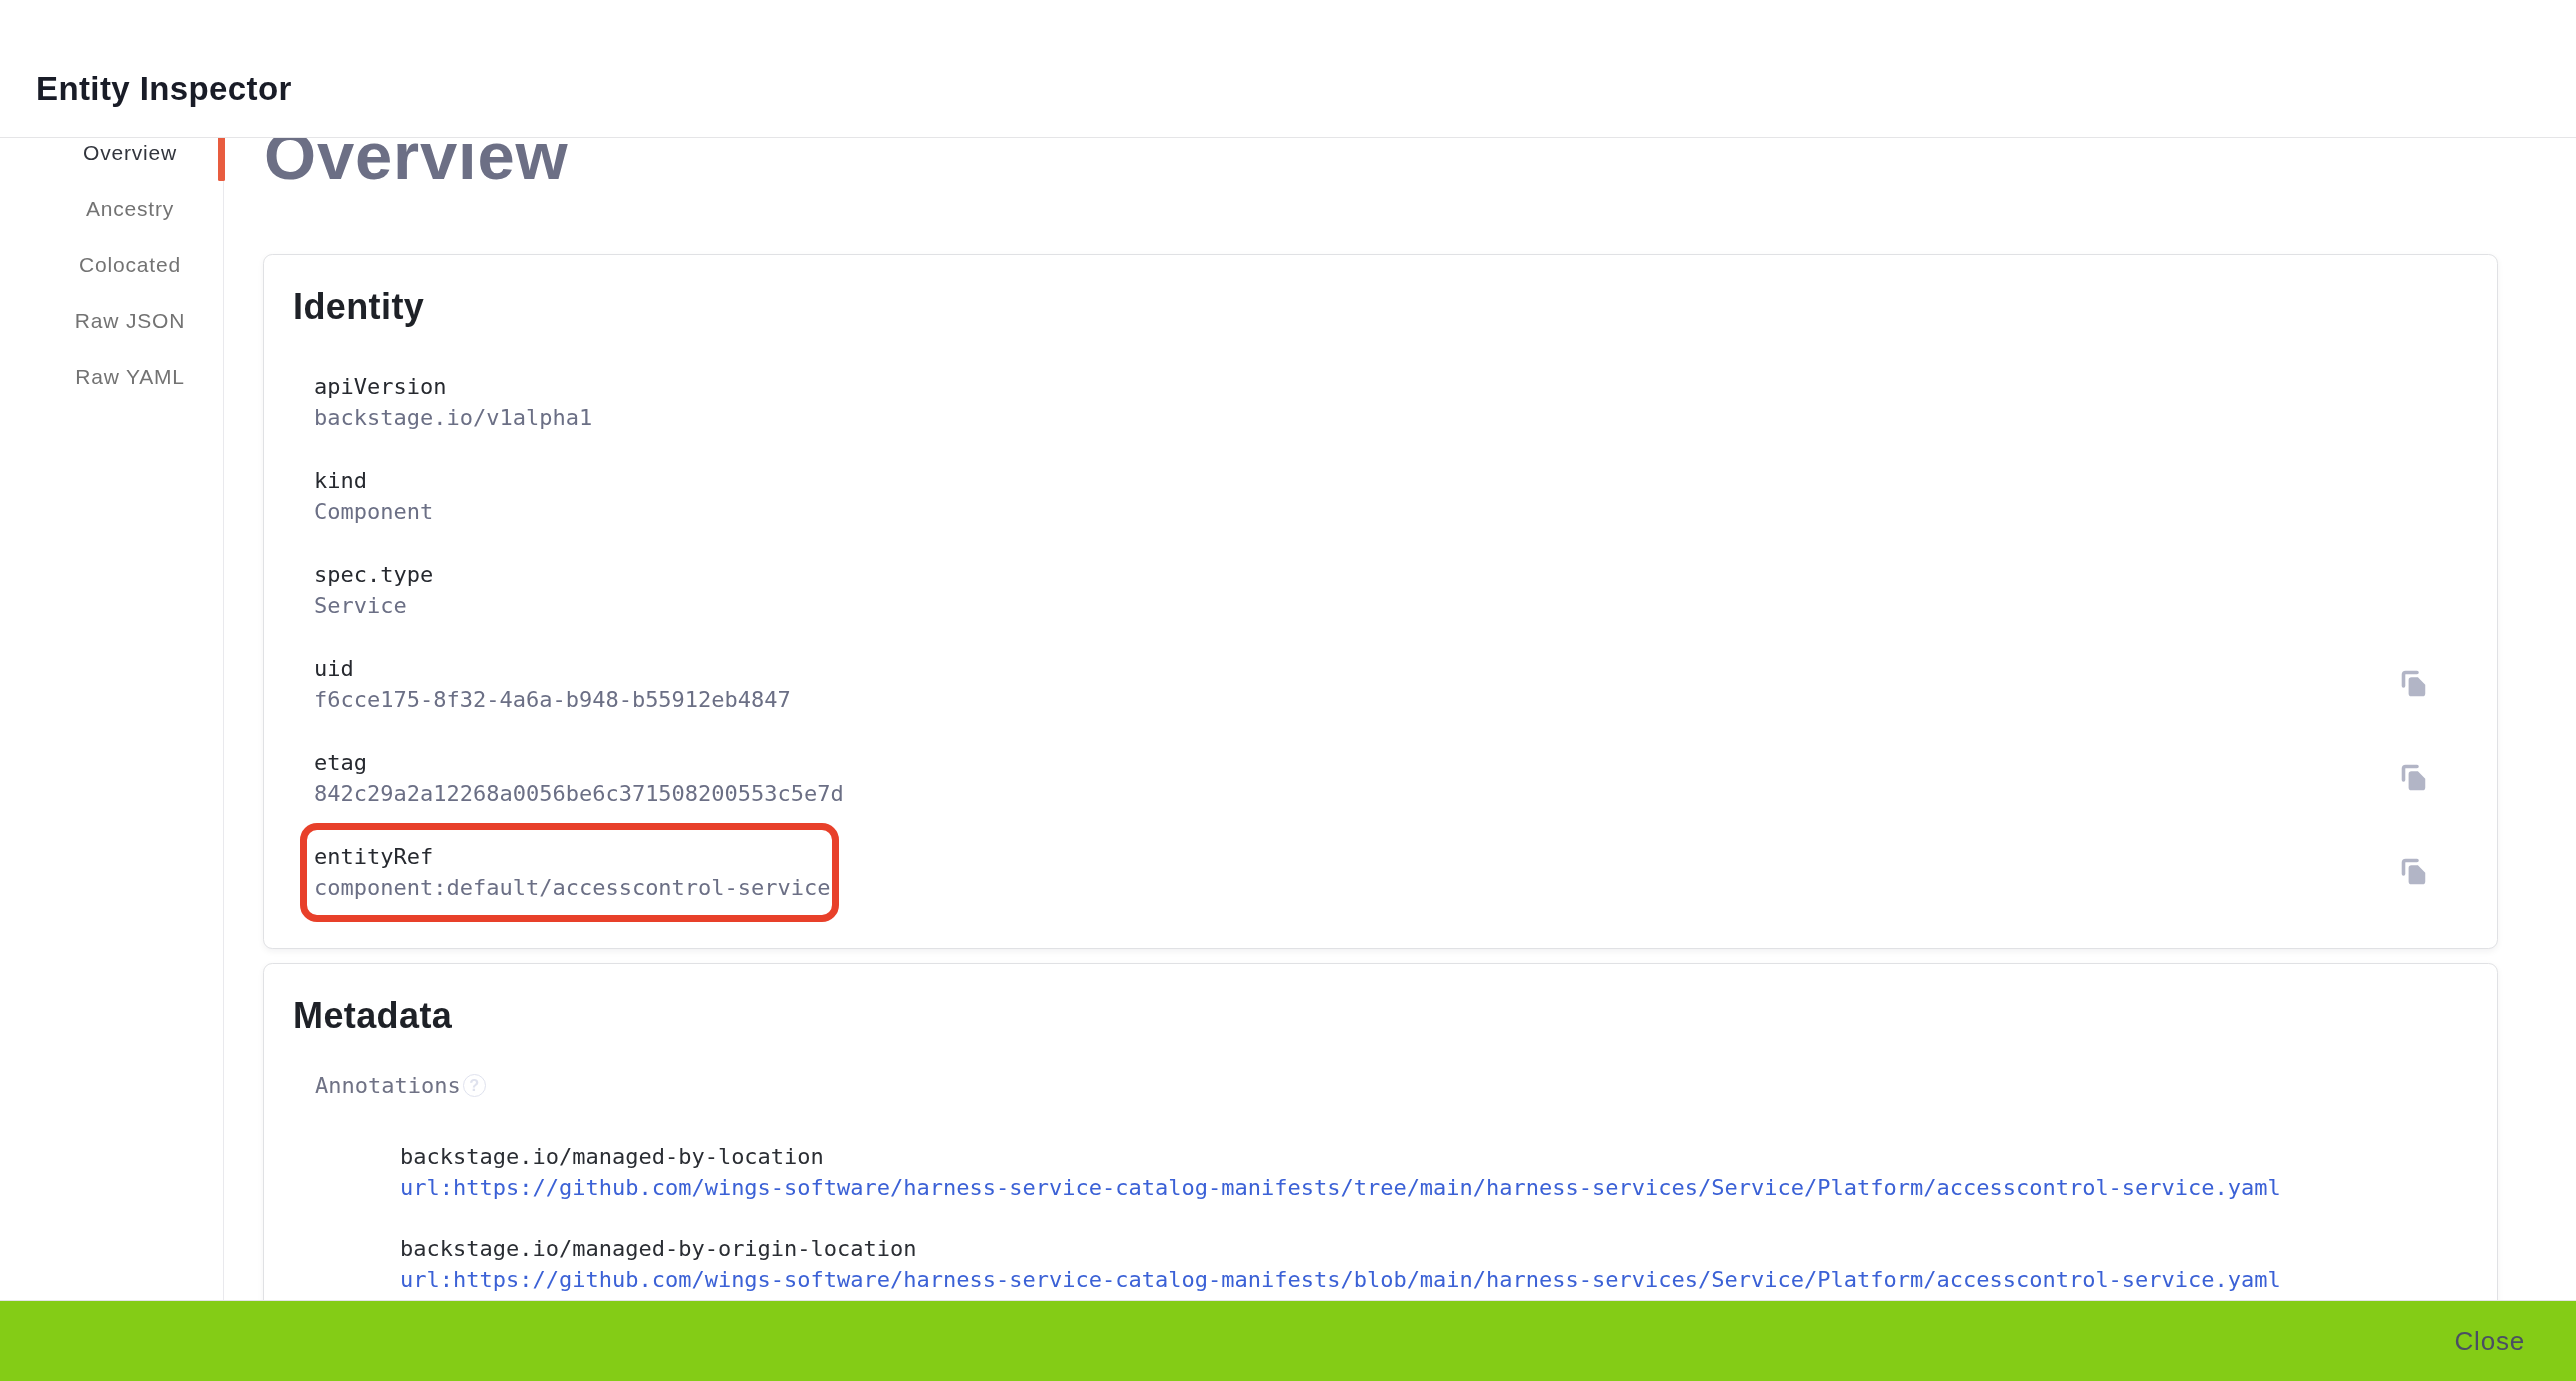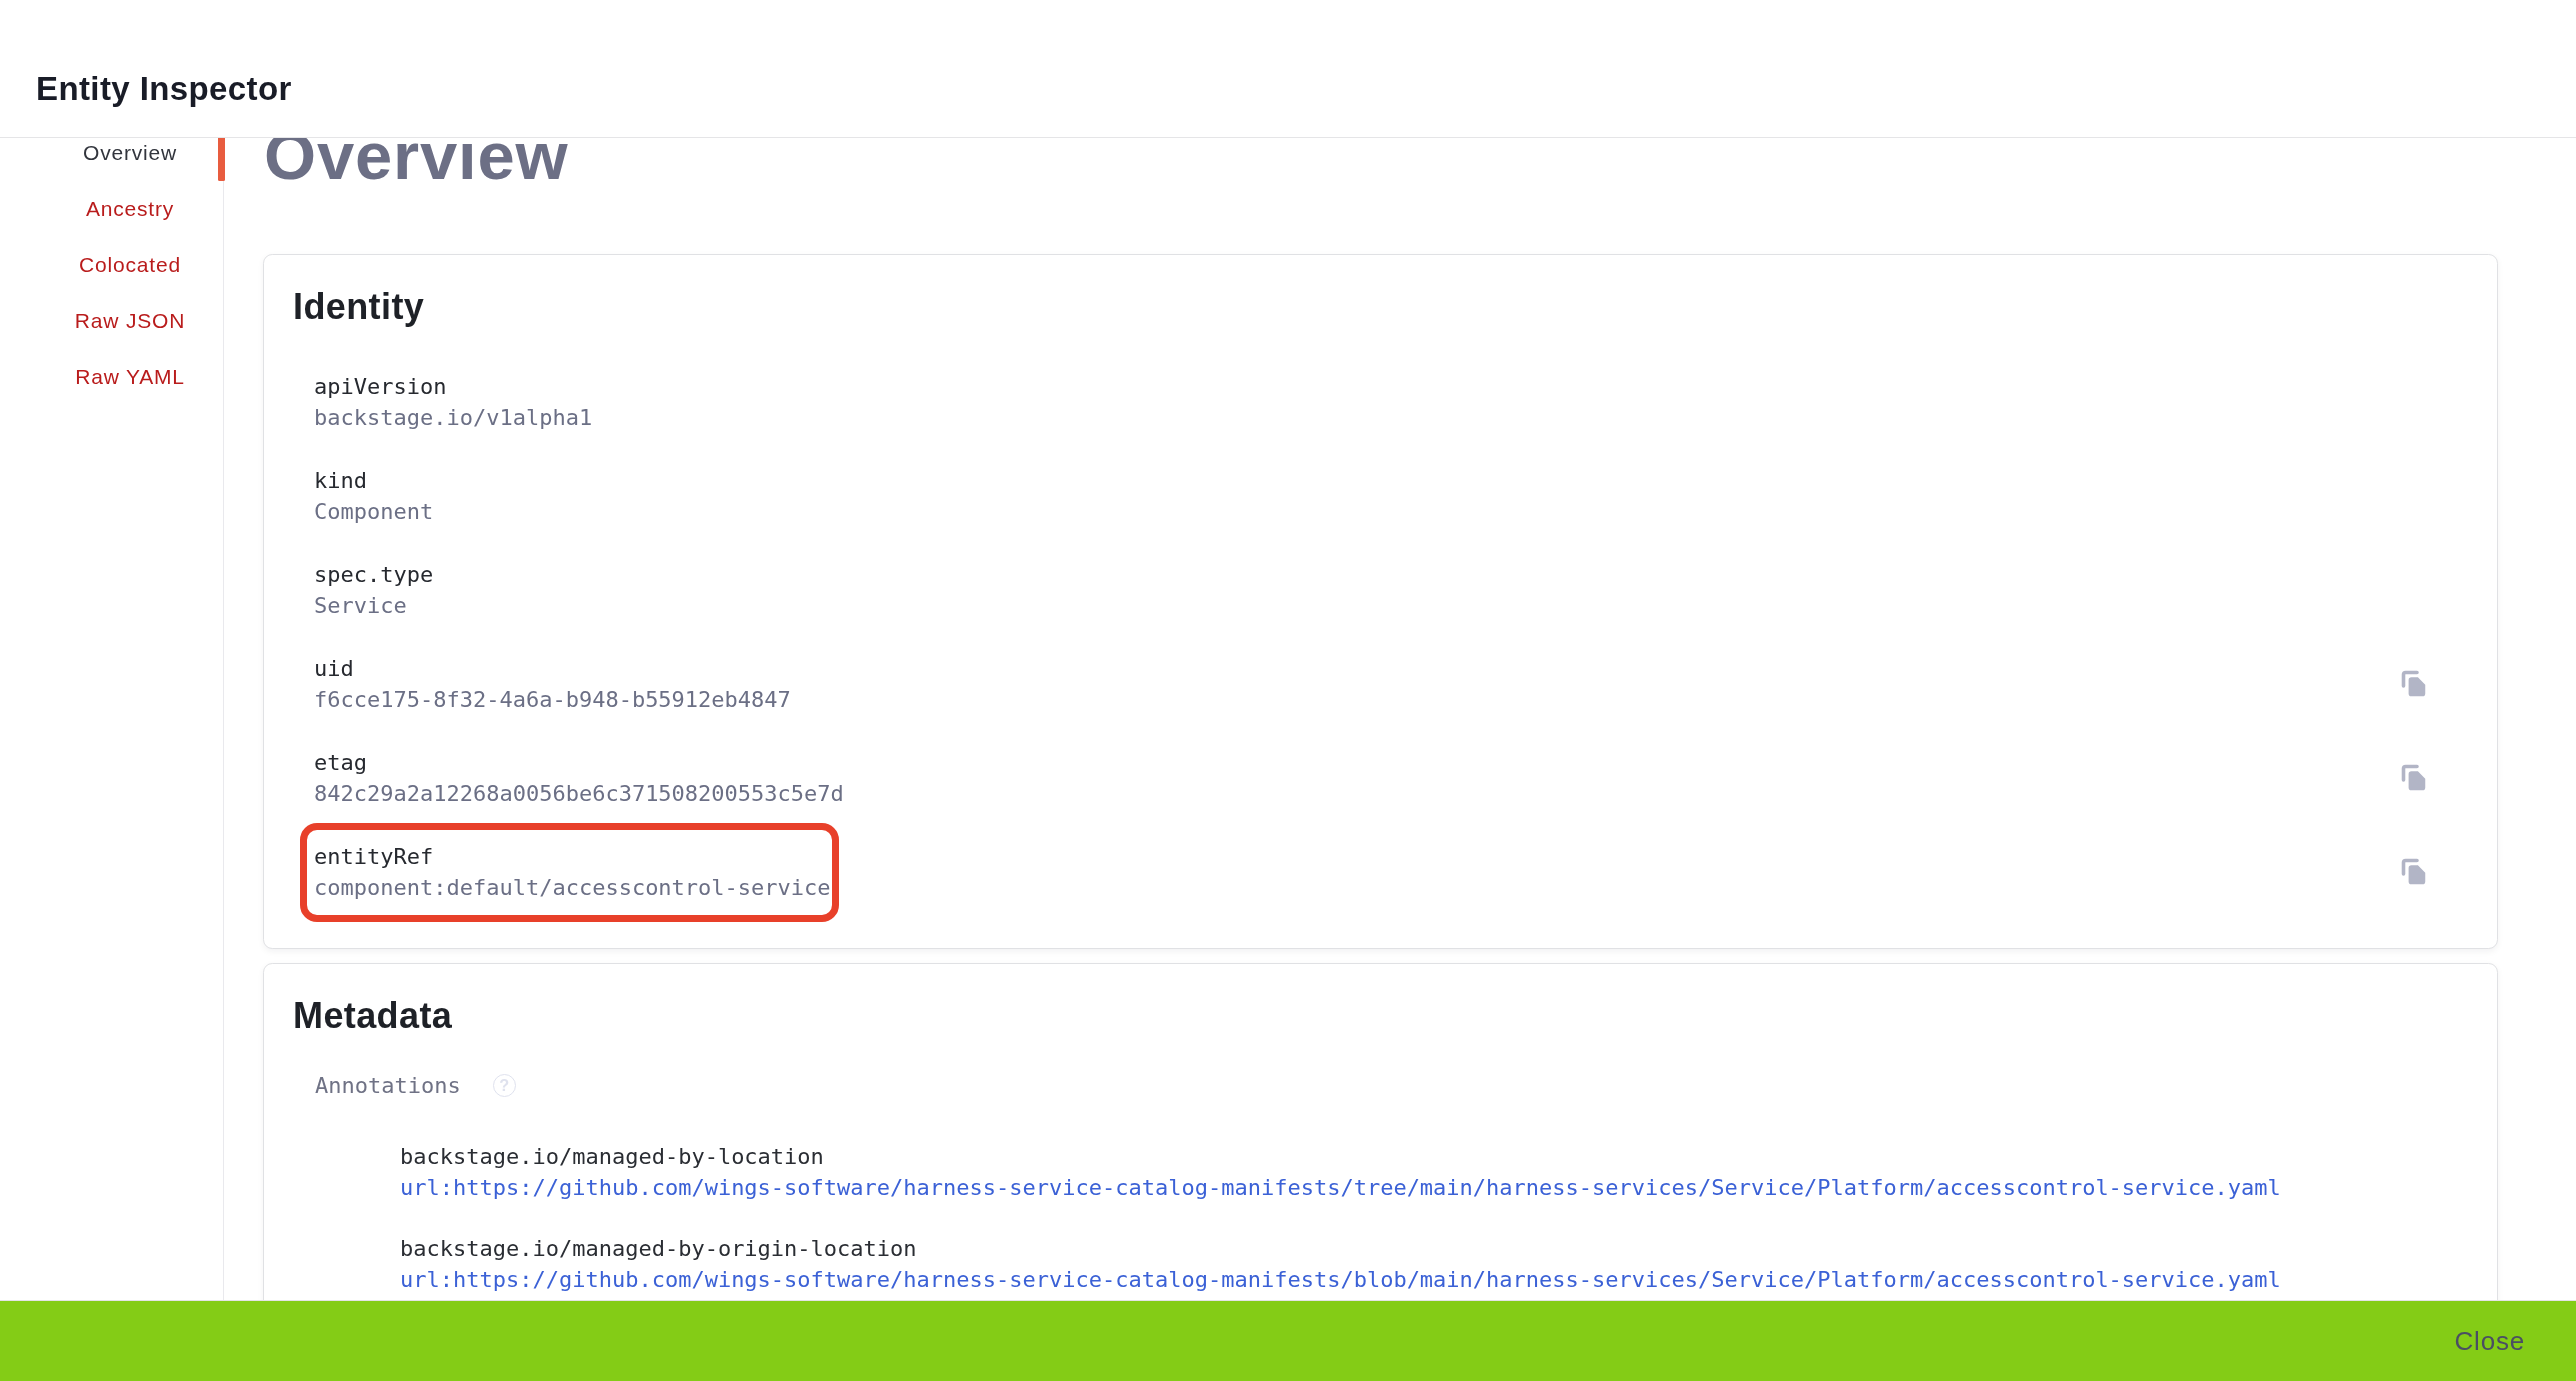--- a/index.html
+++ b/index.html
@@ -13,21 +13,21 @@
                 padding-left:36px; background:#fff; z-index:5;margin-top:40px; }
   .app-title { font-size:33px; font-weight:700; color:#191c27; letter-spacing:0.4px; }
 
   
   .dialog-body { position:absolute; top:99px; left:0; right:0; bottom:81px;padding-left:45px; }
 
   .sidebar { position:absolute; top:0; left:0; bottom:0; width:224px;
              border-right:1.5px solid #e9e9ed; background:#fff; }
   .tabs { position:absolute; top:26px; left:37px; right:0; }
   .tab { height:56px; display:flex; align-items:center; justify-content:center;
-         font-size:21px; letter-spacing:0.8px; color:#b91c1c; cursor:pointer; }
+         font-size:21px; letter-spacing:0.8px; color:#737373; cursor:pointer; }
   .tab.active { color:#32353d; }
   .tab-indicator { position:absolute; top:26px; right:-1.5px; width:6.2px; height:56px;
                    background:#e85c3f; border-radius:1.5px; }
 
   .main { position:absolute; left:225px; top:0; right:0; bottom:0; overflow:hidden; }
 
   .page-title { position:absolute; left:39px; top:23px; font-size:67px; line-height:67px;
                 font-weight:700; color:#6c6f85; letter-spacing:0.8px; }
 
   
@@ -47,21 +47,21 @@
   .field-key { color:#26292f; }
   .field-value { color:#6b6f85; }
 
   .copy-btn { position:absolute; right:65px; width:36px; height:36px; cursor:pointer;
               background:none; border:none; }
   .copy-btn.r1 { top:410px; } .copy-btn.r2 { top:504px; } .copy-btn.r3 { top:598px; }
 
   .highlight-box { position:absolute; left:36px; top:568px; width:539px; height:99px;
                    border:7px solid #e8402a; border-radius:17px; pointer-events:none; }
 
-  .annotations-row { margin:36px 0 0 51px; display:flex; align-items:center; gap:32px; }
+  .annotations-row { margin:36px 0 0 51px; display:flex; align-items:center; gap:2px; }
   .annotations-label { color:#6f7285; }
   .help-icon { width:23px; height:23px; border:1.5px solid #dfe2ee; border-radius:50%;
                color:#dfe2ee; font-size:16.3px; line-height:20px; text-align:center;
                font-weight:700; cursor:default; }
   .entries { margin:40px 0 0 136px; }
   .entry { margin-bottom:30px; }
   .entry-key { color:#2a2d33; }
   .entry-url { color:#3b61d6; text-decoration:none; display:inline-block; cursor:pointer; }
 
   

